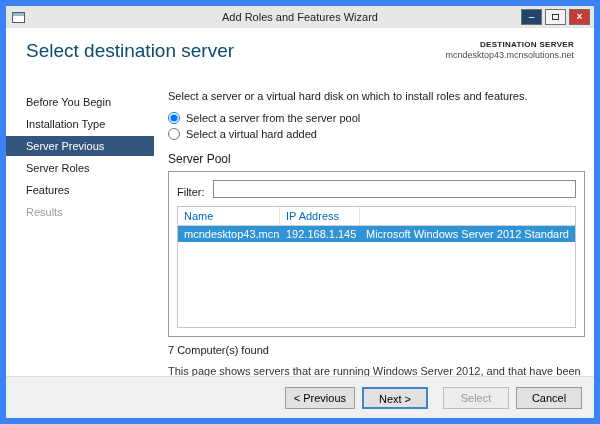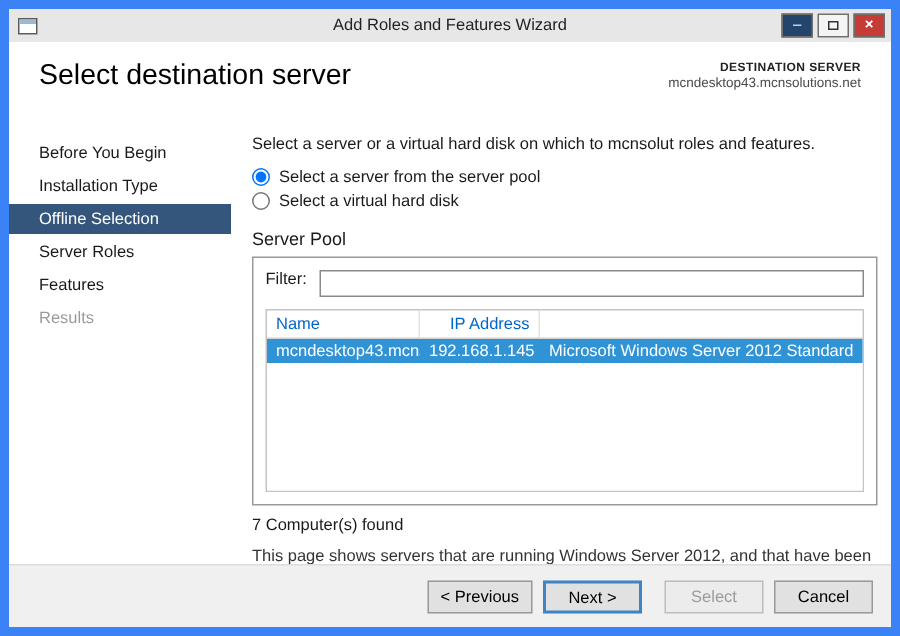--- a/index.html
+++ b/index.html
@@ -54,51 +54,51 @@
   .winbtn.close { background:#c43c35; color:#fff; font-weight:bold; }
   
   .header {
     flex:0 0 52px;
     display:flex; justify-content:space-between; align-items:flex-start;
     padding:8px 20px 0 20px; background:#fff;
   }
   .page-title {
     margin:4px 0 0 0;
     font-size:19px; font-weight:normal;
-    color:#000000;
+    color:#0c4a6e;
   }
   .dest { text-align:right; margin-top:4px; }
   .dest-label  { font-size:8px; font-weight:bold; color:#222; letter-spacing:.3px; }
   .dest-server { font-size:9px; color:#4a4a4a; margin-top:1px; }
   
   .bodyrow { flex:1; display:flex; overflow:hidden; }
   .sidebar { width:148px; flex:0 0 148px; padding-top:12px; }
   .nav-item {
     padding:4px 4px 4px 20px; margin-bottom:2px;
     color:#1a1a1a; cursor:pointer; white-space:nowrap;
   }
   .nav-item.selected { background:#34567d; color:#fff; }
   .nav-item.disabled { color:#9b9b9b; cursor:default; }
   .content { flex:1; padding:10px 20px 0 14px; }
   .intro { margin:0 0 10px 0; }
   .radio-row { display:flex; align-items:center; gap:6px; margin:4px 0; }
   .radio-row input { width:12px; height:12px; margin:0; }
   .pool-label { font-size:12px; margin:12px 0 5px 0; }
   .pool-box { border:1px solid #9a9a9a; padding:8px; background:#fff; }
-  .filter-row { display:flex; align-items:flex-start; gap:8px; margin-bottom:8px; }
+  .filter-row { display:flex; align-items:flex-end; gap:8px; margin-bottom:8px; }
   .filter-input {
     flex:1; height:18px; border:1px solid #8a8a8a;
     font-family:"Liberation Sans", sans-serif; font-size:11px; padding:1px 4px;
   }
   .srv-table { border:1px solid #c4c4c4; height:122px; display:flex; flex-direction:column; }
   .thead { display:flex; color:#0066cc; border-bottom:1px solid #d0d0d0; flex:0 0 auto; }
   .th { padding:3px 6px; border-right:1px solid #e4e4e4; cursor:pointer; }
   .td { padding:2px 6px; white-space:nowrap; overflow:hidden; }
   .col-name { width:102px; flex:0 0 102px; }
-  .col-ip   { width:80px;  flex:0 0 80px;text-align:right; }
+  .col-ip   { width:80px;  flex:0 0 80px; }
   .col-os   { flex:1; border-right:none; }
   .trow { display:flex; background:#2f93d6; color:#fff; cursor:pointer; flex:0 0 auto; }
   .table-empty { flex:1; background:#fff; }
   .found { margin:7px 0 8px 0; }
   .desc  { margin:0; color:#333; line-height:1.35; }
   
   .footer {
     flex:0 0 42px;
     background:#f0f0f0; border-top:1px solid #dcdcdc;
     display:flex; align-items:center; justify-content:flex-end;
@@ -140,36 +140,36 @@
       <div class="dest-label">DESTINATION SERVER</div>
       <div class="dest-server">mcndesktop43.mcnsolutions.net</div>
     </div>
   </div>
 
   <div class="bodyrow">
 
     <div class="sidebar">
       <div class="nav-item">Before You Begin</div>
       <div class="nav-item">Installation Type</div>
-      <div class="nav-item selected">Offline Selection</div>
+      <div class="nav-item selected">Server Previous</div>
       <div class="nav-item">Server Roles</div>
       <div class="nav-item">Features</div>
       <div class="nav-item disabled">Results</div>
     </div>
 
     <div class="content">
-      <p class="intro">Select a server or a virtual hard disk on which to mcnsolut roles and features.</p>
+      <p class="intro">Select a server or a virtual hard disk on which to install roles and features.</p>
 
       <div class="radio-row">
         <input type="radio" name="srcmode" checked="" style="">
         <span>Select a server from the server pool</span>
       </div>
       <div class="radio-row">
         <input type="radio" name="srcmode" style="">
-        <span>Select a virtual hard disk</span>
+        <span>Select a virtual hard added</span>
       </div>
 
       <div class="pool-label">Server Pool</div>
 
       <div class="pool-box">
         <div class="filter-row">
           <span>Filter:</span>
           <input class="filter-input" type="text" value="" style="">
         </div>
 

